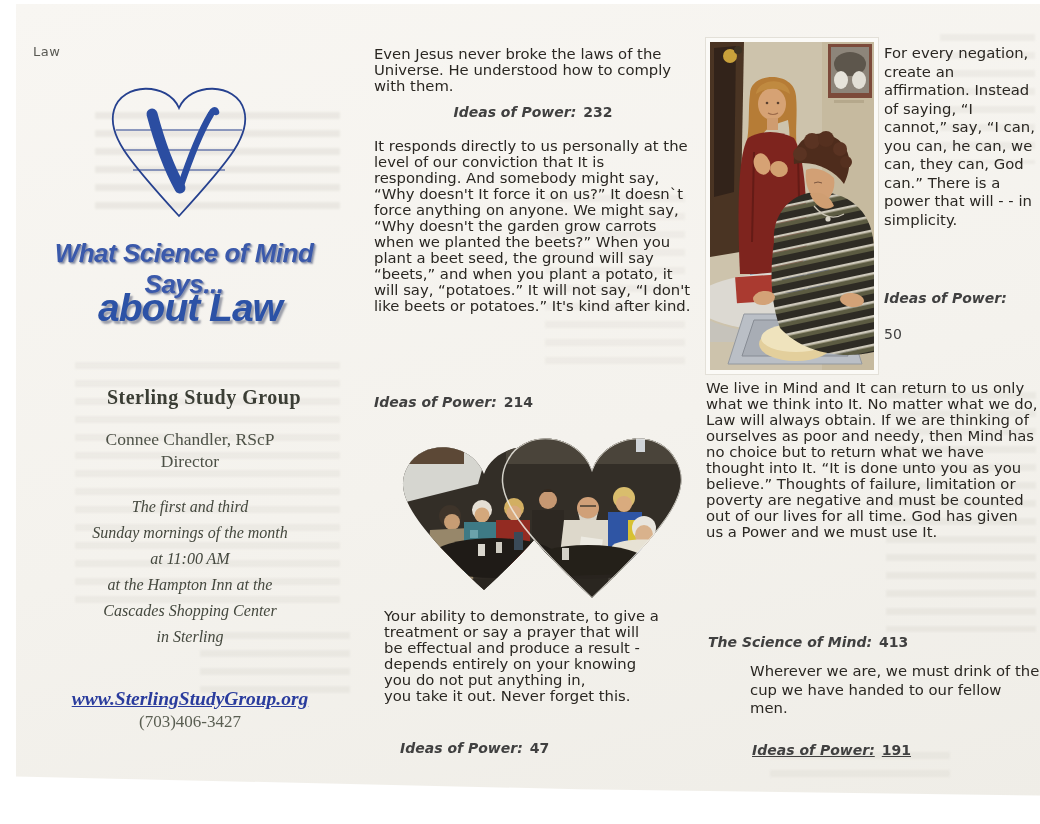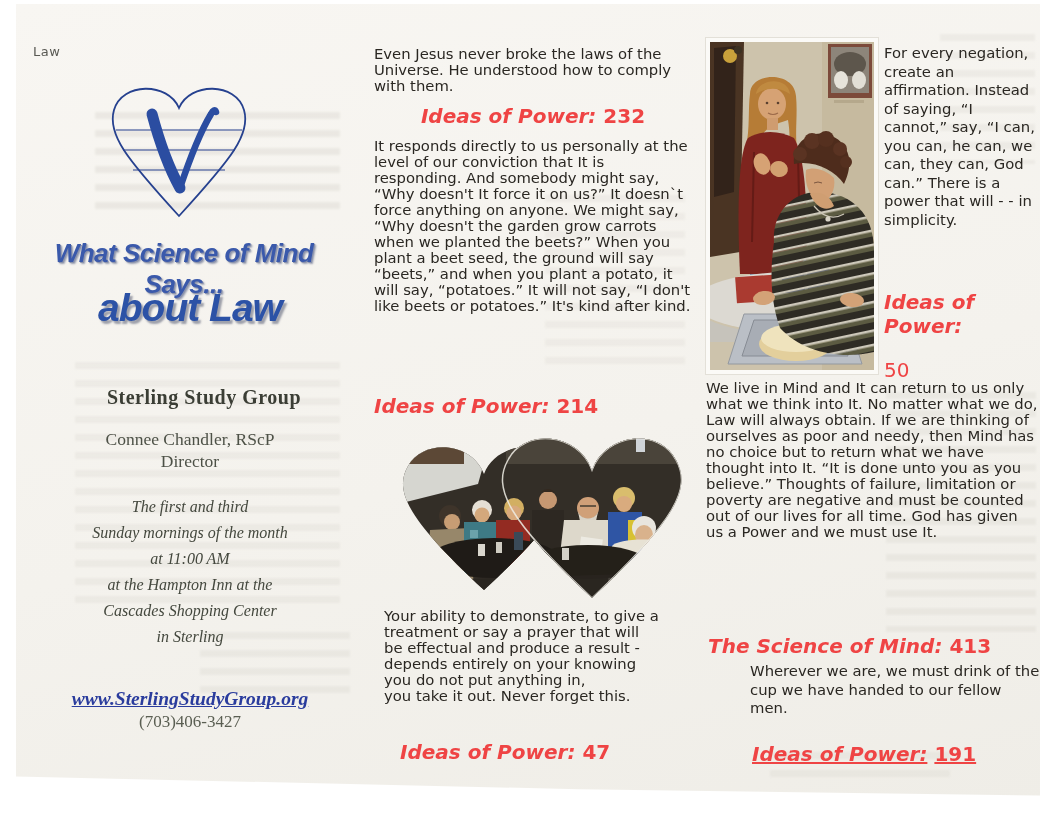--- a/index.html
+++ b/index.html
@@ -11,21 +11,21 @@
   .page{
     position:absolute;left:16px;top:4px;right:0;bottom:22px;
     background:linear-gradient(165deg,#f8f6f2 0%,#f4f2ed 55%,#efede7 100%);
     clip-path:polygon(0 0,100% 0,100% 99.2%,55% 98.4%,0 96.8%);
   }
   .abs{position:absolute;}
   
   .corner-label{font-size:13px;color:#5a5a54;letter-spacing:.5px;}
   .body-text{font-size:14.8px;line-height:16px;color:#2a2722;}
   .pre{white-space:pre-line;}
-  .cite{font-size:20px;color:#ef4444;}
+  .cite{font-size:14px;color:#404040;}
   .cite .lbl{font-style:italic;font-weight:700;}
   .cite .num{font-style:normal;font-weight:700;margin-left:7px;}
   .cite .num-block{display:block;font-style:normal;font-weight:400;margin-top:20px;}
   .title1{
     font-family:"Liberation Sans",sans-serif;font-weight:700;font-style:italic;
     font-size:26px;letter-spacing:-.5px;color:#3a59ab;text-align:center;
     text-shadow:1px 1px 0 #8b93ac,2px 2px 2px #989eb0;
   }
   .title2{
     font-family:"Liberation Sans",sans-serif;font-weight:800;font-style:italic;

